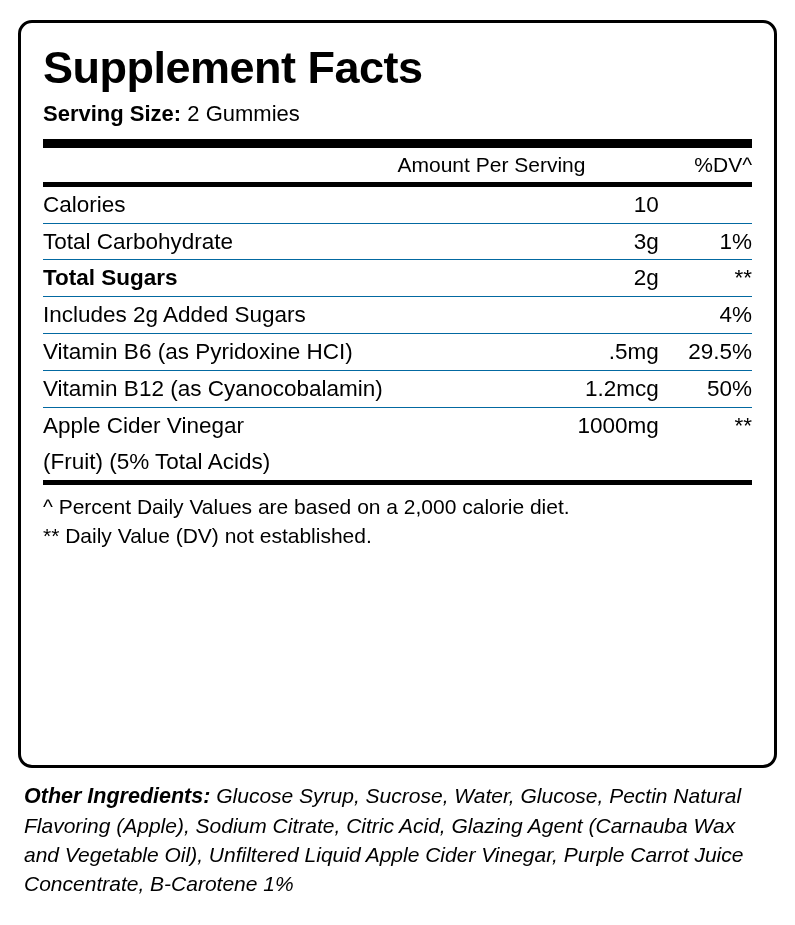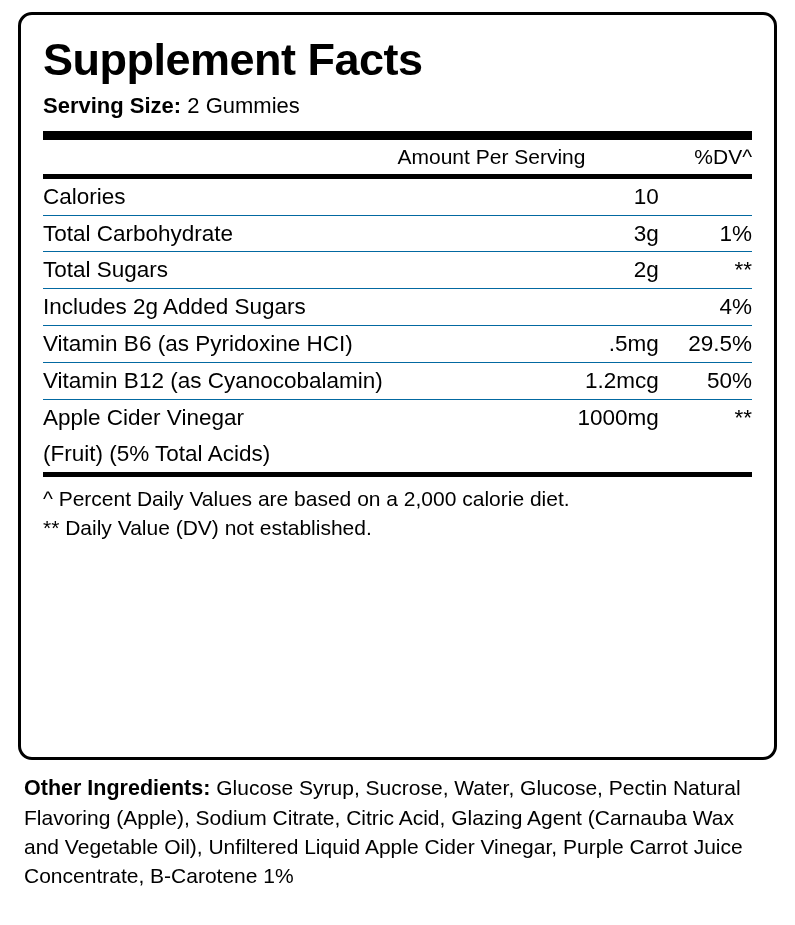--- a/index.html
+++ b/index.html
@@ -12,21 +12,21 @@
     height: 925px;
     font-family: "Liberation Sans", sans-serif;
     color: #000000;
     -webkit-font-smoothing: antialiased;
   }
   .page {
     position: relative;
     width: 795px;
     height: 925px;
     box-sizing: border-box;
-    padding: 12px 18px 0 18px;
+    padding: 20px 18px 0 18px;
   }
   .panel {
     border: 3px solid #000000;
     border-radius: 14px;
     box-sizing: border-box;
     padding: 18px 22px 16px 22px;
     width: 759px;
     height: 748px;
   }
   .title {
@@ -65,34 +65,35 @@
   td.c-name { text-align: left; }
   td.c-amt  { text-align: right; padding-right: 14px; white-space: nowrap; }
   td.c-dv   { text-align: right; white-space: nowrap; }
   .hdr td {
     font-weight: normal;
     font-size: 21px;
     padding-bottom: 6px;
     padding-top: 2px;
   }
   tr.line-thin > td { border-top: 1px solid #0369a1; }
-  .indent1 { padding-left: 34px; }
+  .indent1 { padding-left: 34px; font-weight: bold; }
   .indent2 { padding-left: 62px; }
   .acv-second td { padding-top: 0; padding-bottom: 4px; }
   .acv-first td { padding-bottom: 0; margin-left: 16px; }
   .footnotes {
     font-size: 21px;
     line-height: 1.38;
     padding-top: 8px;
   }
   .footnotes div { white-space: nowrap; }
   .other {
     font-size: 21px;
     line-height: 1.38;
     padding: 14px 4px 0 6px;
+    font-style: italic;
   }
   .other b { font-weight: bold; font-size: 21.5px; }
 </style>
 </head>
 <body>
 
 <div class="page">
 
   <div class="panel">
 

